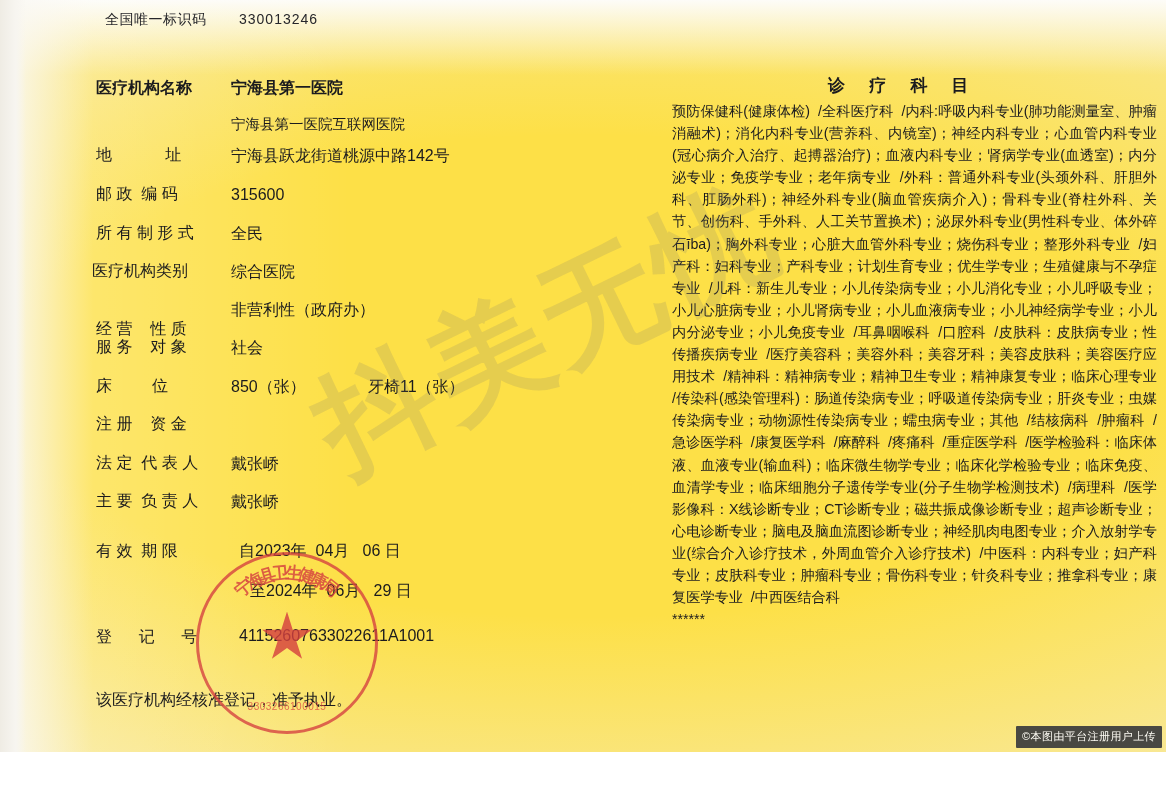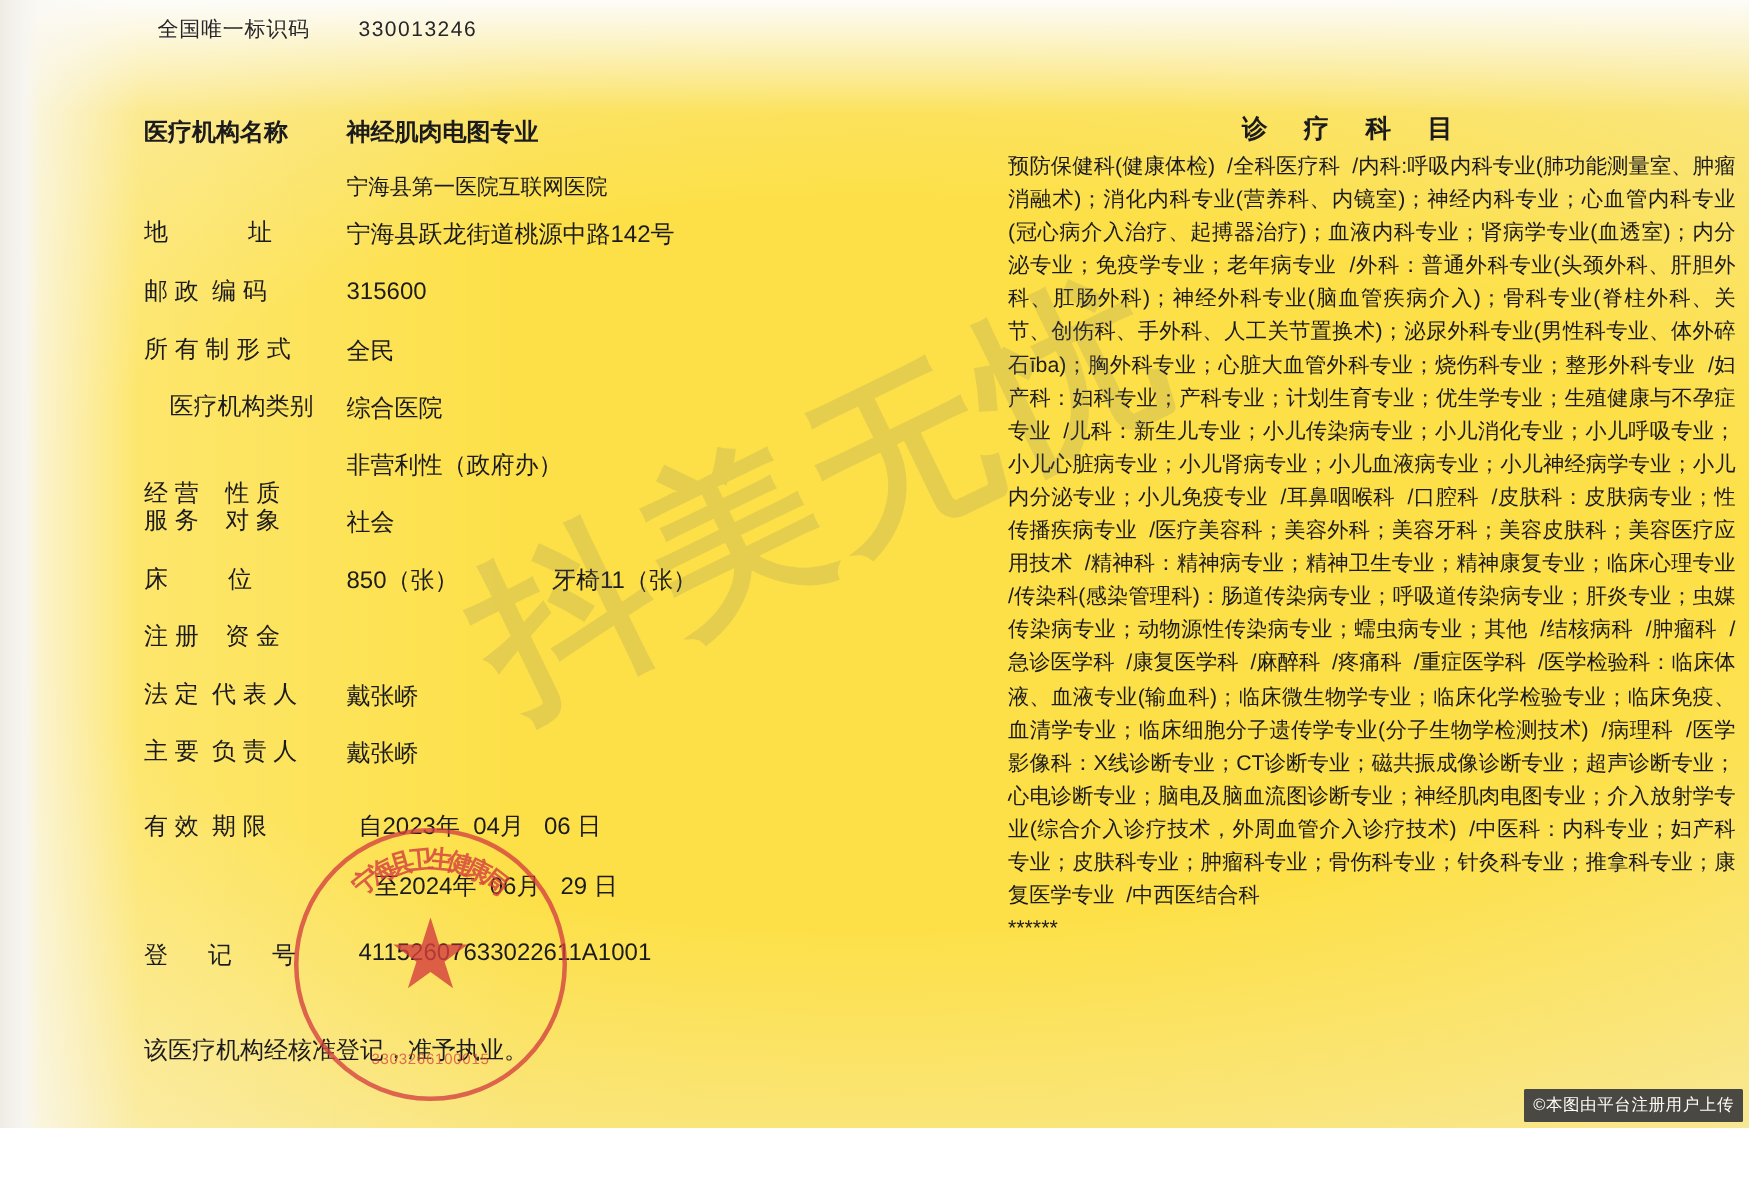--- a/index.html
+++ b/index.html
@@ -192,33 +192,33 @@
 
   <div id="paper-tint"></div>
   <div id="left-edge"></div>
 
   <div class="txt" id="id-code-label">全国唯一标识码</div>
   <div class="txt" id="id-code-value">330013246</div>
 
   <div class="txt" id="dept-heading">诊 疗 科 目</div>
 
   <div class="field-label" style="left:96px; top:78px; font-weight:bold;">医疗机构名称</div>
-  <div class="field-value" style="left:231px; top:78px; font-weight:bold;">神经肌肉电图专业</div>
+  <div class="field-value" style="left:231px; top:78px; font-weight:bold;">宁海县第一医院</div>
   <div class="sub-value" style="left:231px; top:115px;">宁海县第一医院互联网医院</div>
 
   <div class="field-label" style="left:96px; top:145px;">地            址</div>
   <div class="field-value" style="left:231px; top:146px;text-align:right;">宁海县跃龙街道桃源中路142号</div>
 
   <div class="field-label" style="left:96px; top:184px;">邮 政  编 码</div>
   <div class="field-value" style="left:231px; top:186px;">315600</div>
 
   <div class="field-label" style="left:96px; top:223px;">所 有 制 形 式</div>
   <div class="field-value" style="left:231px; top:224px;">全民</div>
 
-  <div class="field-label" style="left:113px; top:261px;">医疗机构类别</div>
+  <div class="field-label" style="left:92px; top:261px;">医疗机构类别</div>
   <div class="field-value" style="left:231px; top:262px;">综合医院</div>
 
   <div class="field-label" style="left:96px; top:299px;margin-top:20px;">经 营    性 质</div>
   <div class="field-value" style="left:231px; top:300px;">非营利性（政府办）</div>
 
   <div class="field-label" style="left:96px; top:337px;">服 务    对 象</div>
   <div class="field-value" style="left:231px; top:338px;">社会</div>
 
   <div class="field-label" style="left:96px; top:376px;">床         位</div>
   <div class="field-value" style="left:231px; top:377px;">850（张）</div>

